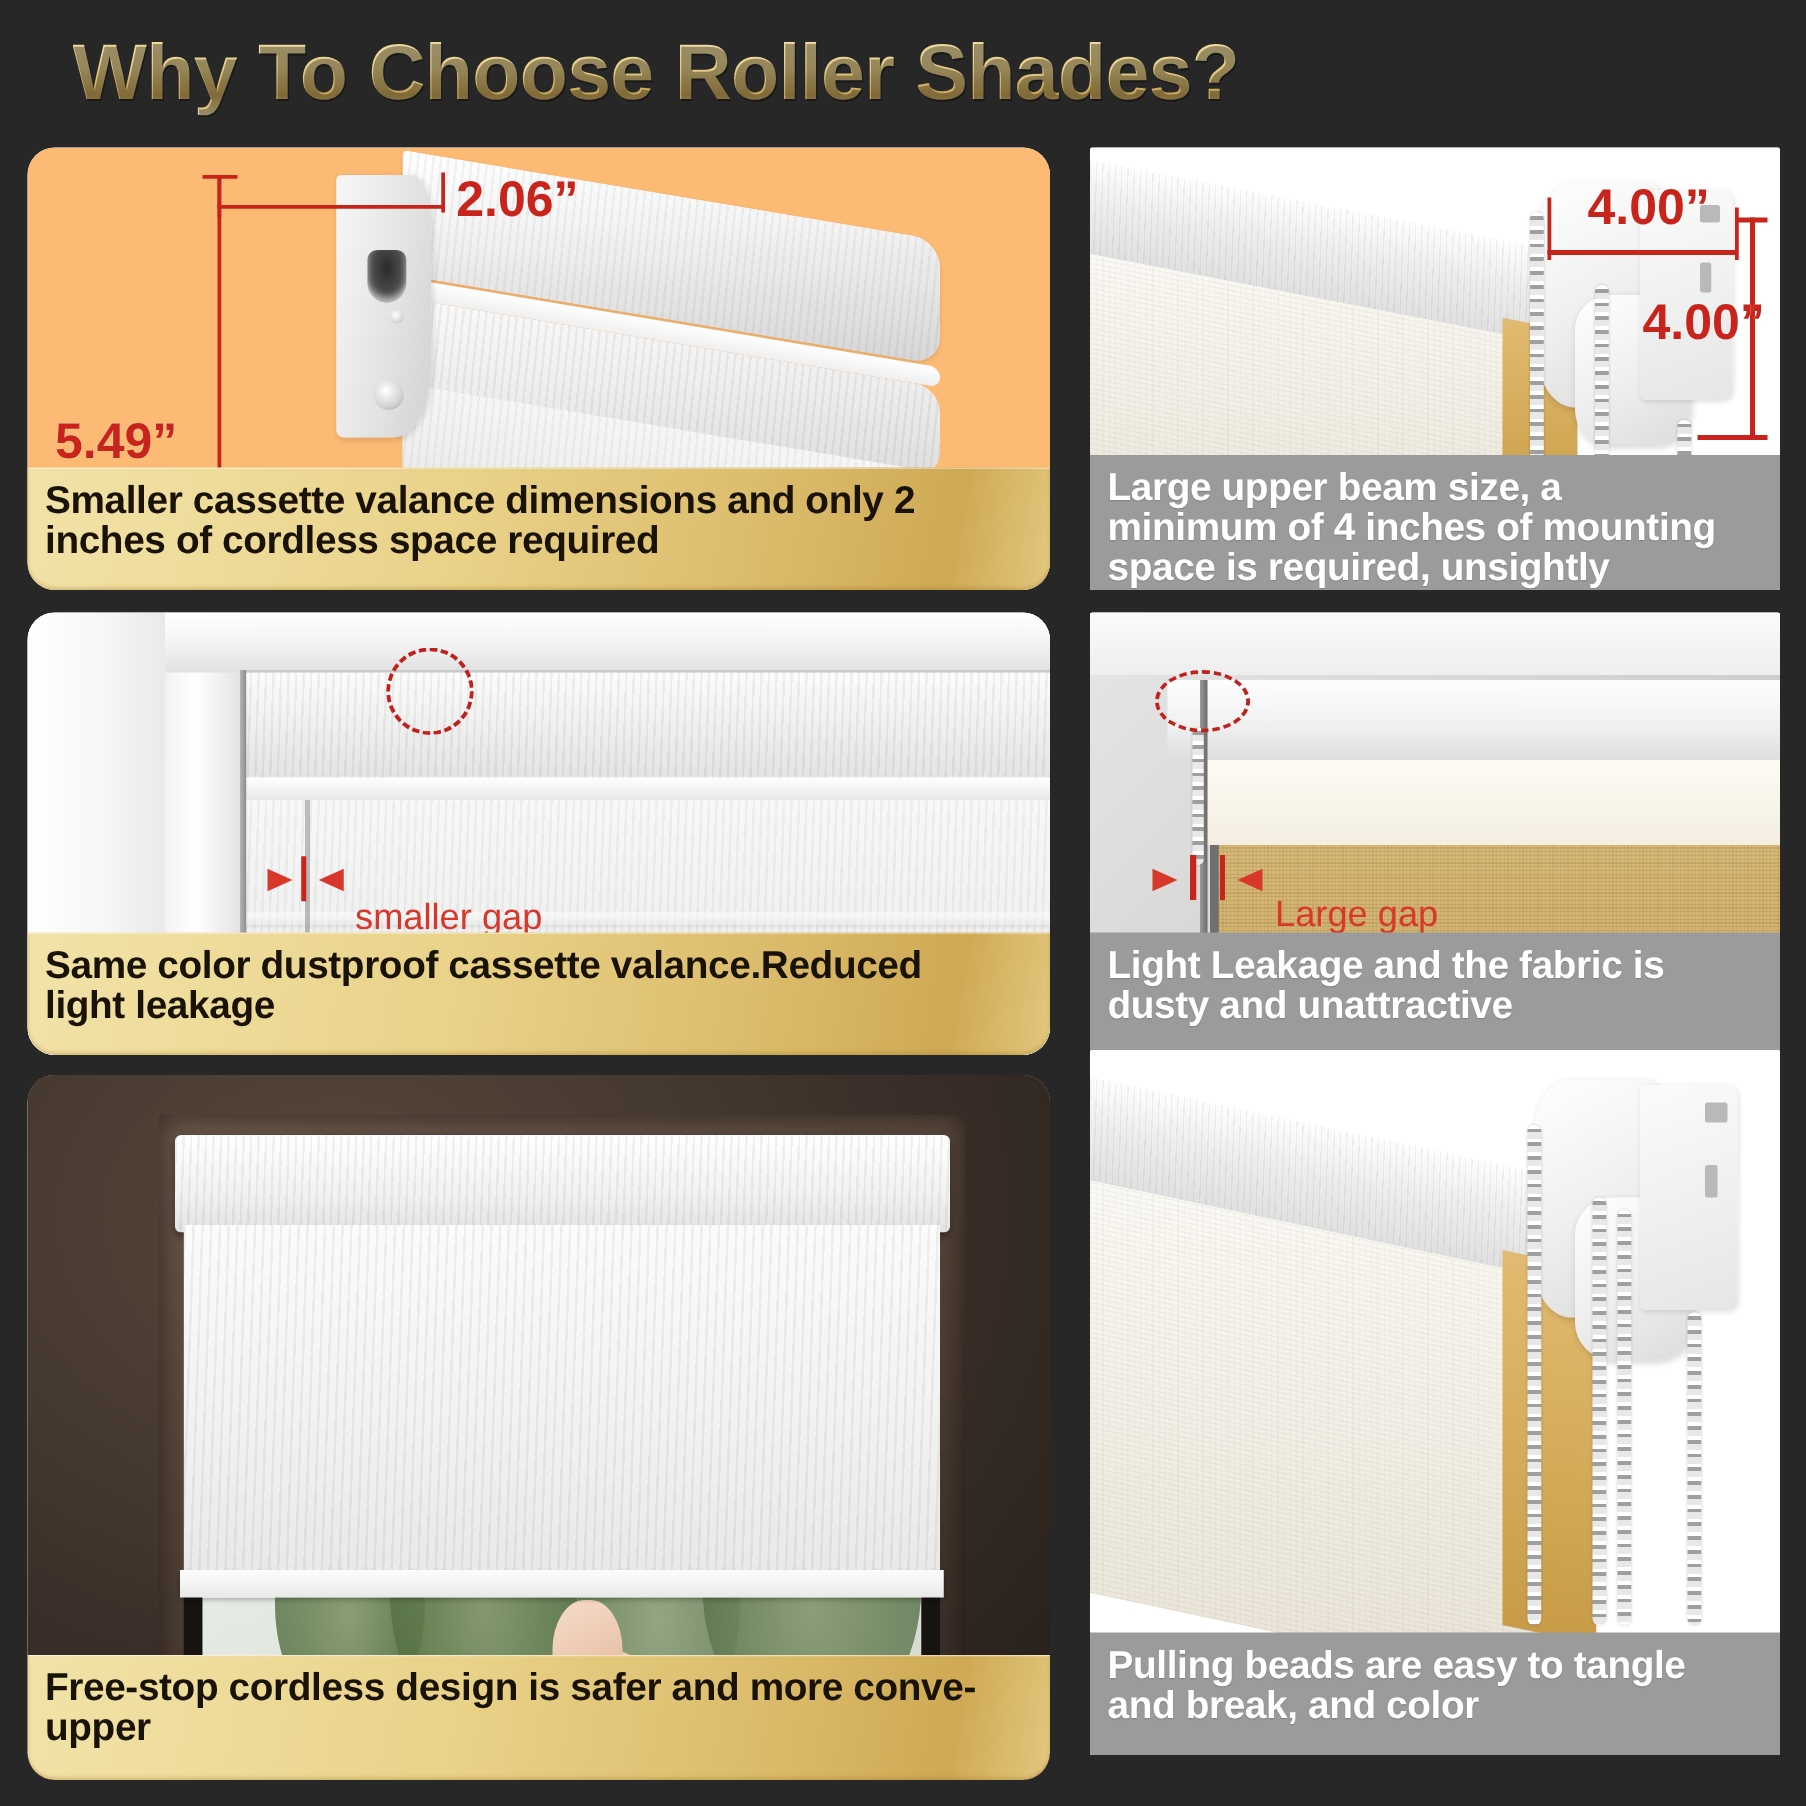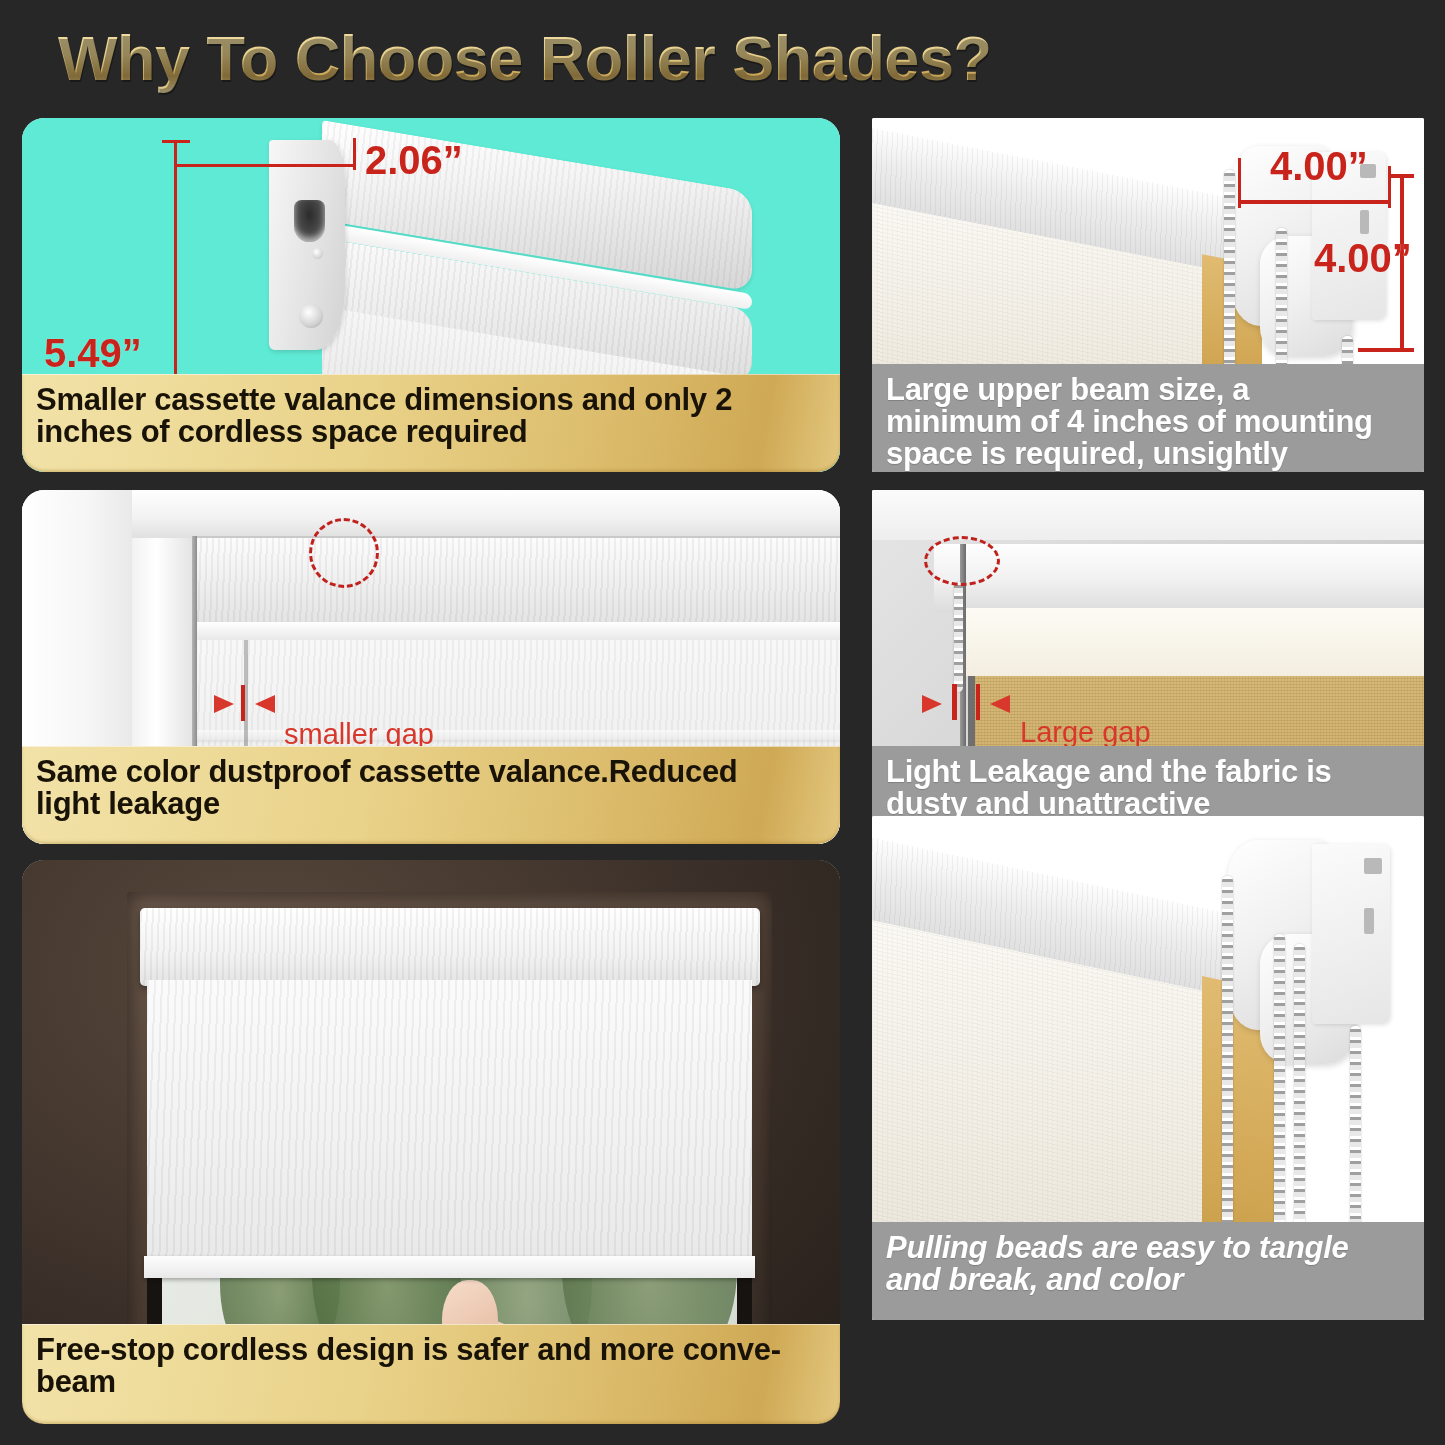--- a/index.html
+++ b/index.html
@@ -67,21 +67,21 @@
     position:absolute; width:0; height:0;
     border-top:9px solid transparent; border-bottom:9px solid transparent;
   }
   .arrowR{ border-left:20px solid #d8372c; }
   .arrowL{ border-right:20px solid #d8372c; }
   .tick{ position:absolute; background:#c9241c; width:3px; }
 
   
 
   
-  .p1bg{ position:absolute; inset:0; background:#5eead4; }
+  .p1bg{ position:absolute; inset:0; background:#fdba74; }
   .v-cap{
     position:absolute; left:247px; top:22px; width:76px; height:210px;
     background:linear-gradient(100deg,#f7f7f7,#e2e2e2 60%,#d2d2d2);
     border-radius:4px 16px 30px 6px/4px 40px 60px 6px;
     box-shadow:1px 2px 5px rgba(0,0,0,.14);
   }
   .v-slot{
     position:absolute; left:272px; top:82px; width:31px; height:42px;
     background:radial-gradient(ellipse at 50% 35%,#2b2b2b,#555 70%,#cfcfcf);
     border-radius:8px 8px 16px 16px;
@@ -404,25 +404,25 @@
 
     <div class="arm" style="left:438px; top:460px; width:54px; height:110px;"></div>
     <div class="hand" style="left:420px; top:420px; width:56px; height:86px;"></div>
 
     <div class="sh-valance" style="left:118px; top:48px; width:620px; height:78px;"></div>
     <div class="sh-body" style="left:125px; top:120px; width:605px; height:278px;"></div>
     <div class="sh-bottom" style="left:122px; top:396px; width:611px; height:22px;"></div>
   </div>
   <div class="cap gold" style="height:100px; font-size:31px;">
     <span>Free-stop cordless design is safer and more conve-</span>
-    <span>beam</span>
-  </div>
-</div>
-
-<div class="panel right" style="left:872px; top:816px; width:552px; height:504px;font-style:italic;">
+    <span>upper</span>
+  </div>
+</div>
+
+<div class="panel right" style="left:872px; top:840px; width:552px; height:564px;">
   <div class="photo" style="background:#fff;">
     <div class="r-tube" style="left:-20px; top:62px; width:420px; height:86px; transform:skewY(12deg); border-radius:0 12px 12px 0;"></div>
     <div class="r-fab" style="left:-20px; top:142px; width:395px; height:330px; transform:skewY(12deg);"></div>
     <div class="r-gold" style="left:330px; top:168px; width:75px; height:300px; transform:skewY(12deg);"></div>
     <div class="r-brk" style="left:355px; top:24px; width:100px; height:190px;"></div>
     <div class="r-brk" style="left:388px; top:118px; width:95px; height:130px; border-radius:30px;"></div>
     <div class="r-brkplate" style="left:440px; top:28px; width:78px; height:180px;"></div>
     <div class="r-slotd" style="left:492px; top:42px; width:18px; height:16px;"></div>
     <div class="r-slotd" style="left:492px; top:92px; width:10px; height:26px;"></div>
     <div class="bead" style="left:350px; top:60px; height:400px;"></div>

